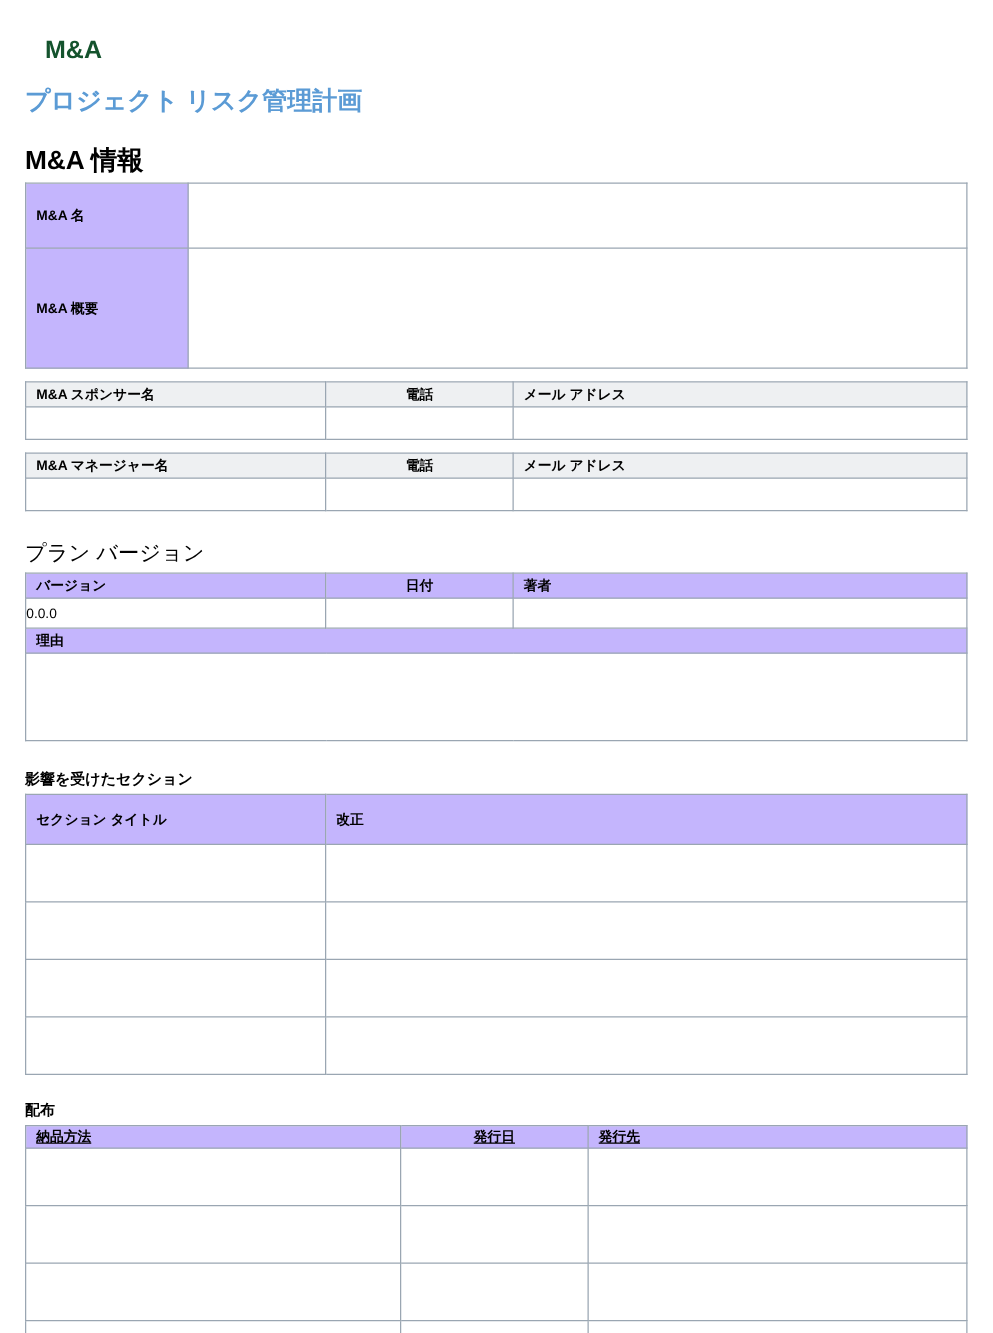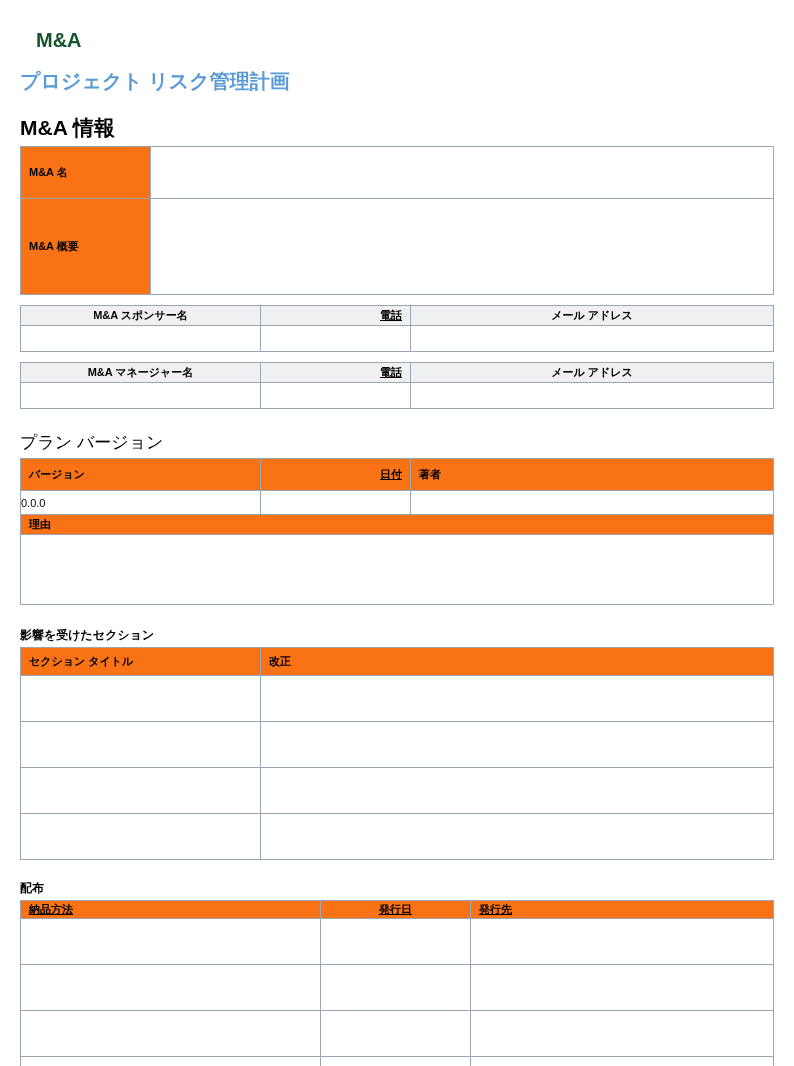--- a/index.html
+++ b/index.html
@@ -41,50 +41,50 @@
     table-layout: fixed;
   }
   td, th {
     border: 1px solid #9aa6b2;
     font-size: 11px;
     font-weight: bold;
     text-align: left;
     vertical-align: middle;
     padding: 0 8px;
   }
-  .hdr-blue { background: #f97316; }
-  .hdr-gray { background: #eef0f2; text-align: center; }
+  .hdr-blue { background: #c4b5fd; }
+  .hdr-gray { background: #eef0f2; }
   .cell-white { background: #fff; font-weight: normal; }
   .gap-v { height: 10px; }
 
   
   .info-name-label { width: 130px; height: 52px; }
   .info-name-value { height: 52px; }
   .info-ov-label   { width: 130px; height: 96px; }
   .info-ov-value   { height: 96px; }
 
   
   .sm-h { height: 20px; }
   .sm-r { height: 26px; }
   .sm-c1 { width: 240px; }
   .sm-c2 { width: 150px; }
   
 
-  .sm-c2-center { text-align: right; text-decoration: underline; }
-
-  
-  .v-h { height: 32px; }
+  .sm-c2-center { text-align: center; }
+
+  
+  .v-h { height: 20px; }
   .v-c1 { width: 240px; }
   .v-c2 { width: 150px; }
   .ver-val { height: 24px; font-weight: normal; padding-left: 0; }
   .reason-h { height: 20px; }
   .reason-body { height: 70px; }
 
   
-  .as-h { height: 28px; }
+  .as-h { height: 40px; }
   .as-c1 { width: 240px; }
   .as-row { height: 46px; }
 
   
   .d-h { height: 18px; text-decoration: underline; }
   .d-c1 { width: 300px; }
   .d-c2 { width: 150px; text-align: center; }
   .d-row { height: 46px; }
 </style>
 </head>

